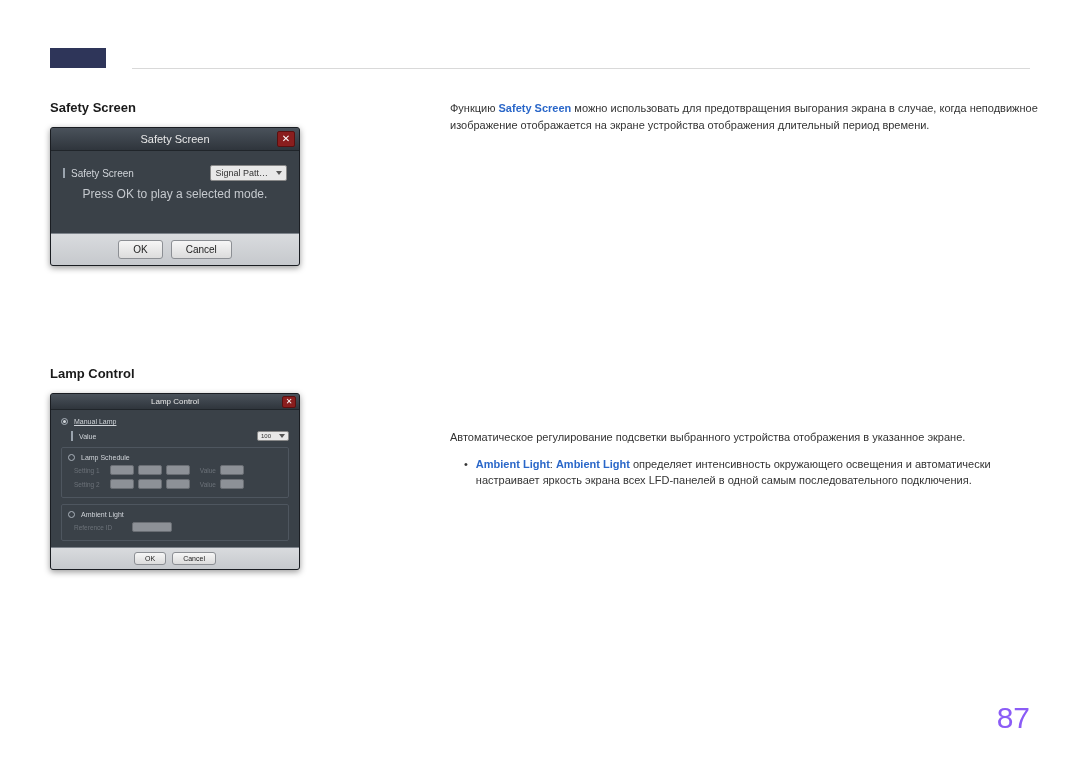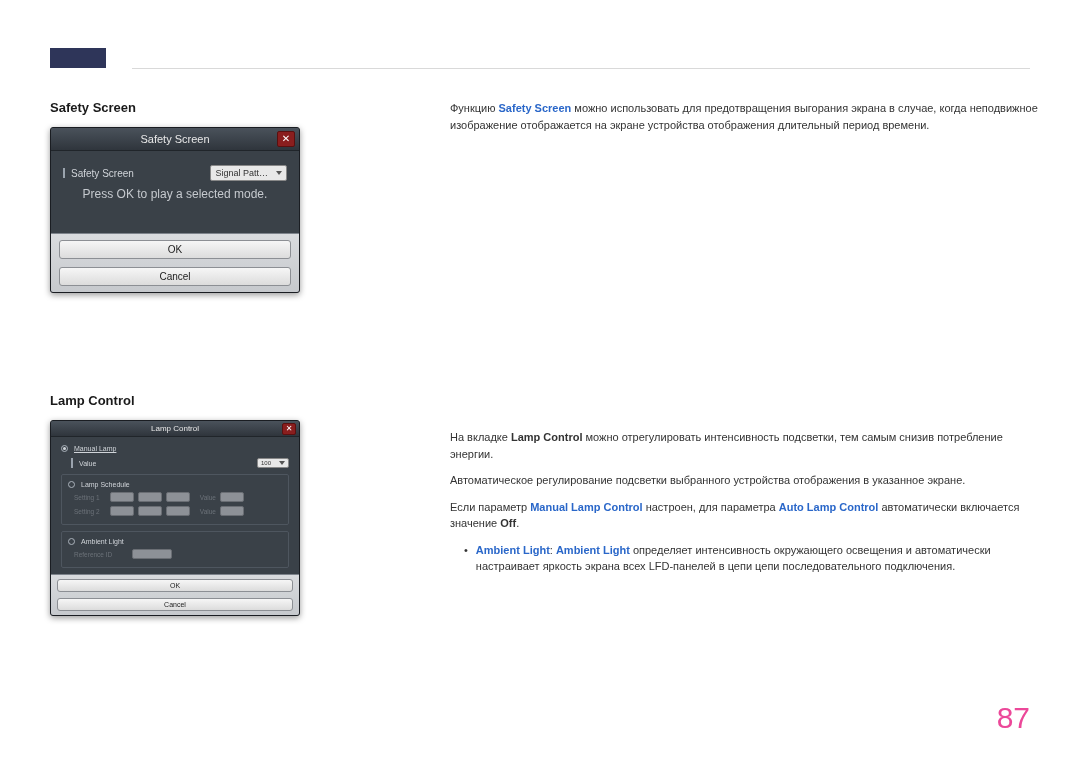--- a/index.html
+++ b/index.html
@@ -115,21 +115,20 @@
   .dlg-lamp .dropdown { font-size:6px; min-width:26px; padding:1px 3px; }
   .tri { width:0; height:0; border-left:3px solid transparent; border-right:3px solid transparent; border-top:4px solid #555; }
   .hint { text-align:center; color:#c5c9ce; font-size:12px; margin:2px 0 22px; }
   .dlg-footer {
     background: linear-gradient(#d9dbde, #c6c9cd);
     padding: 6px 8px;
     display:flex;
     justify-content:center;
     gap:8px;
     border-top:1px solid #7d838b;
-    flex-direction:column;
   }
   .dlg-lamp .dlg-footer { padding:4px 6px; gap:6px; }
   .btn {
     background: linear-gradient(#f6f6f6, #dcdcdc);
     border:1px solid #8c8f94;
     border-radius:3px;
     font-size:10px;
     color:#222;
     padding:3px 14px;
   }
@@ -142,21 +141,21 @@
     position:relative;
   }
   .disabled { color:#6b7178; }
   .grid-row { display:flex; align-items:center; gap:4px; margin-top:4px; }
   .grid-row .lbl { width:32px; font-size:6.5px; }
   .mini-field { background:#8d9197; border:1px solid #6a6e74; width:24px; height:10px; border-radius:2px; }
   .page-num {
     position:absolute;
     bottom:28px; right:50px;
     font-size:30px;
-    color:#ec4899;
+    color:#8b5cf6;
     font-weight:300;
     font-family: "Helvetica Neue", Arial, sans-serif;
   }
   .para { margin-bottom:10px; }
   .blue { color:#2a67c9; font-weight:bold; }
   .bold { font-weight:bold; }
   .bullet-row { display:flex; gap:8px; margin-left:14px; margin-top:4px;}
   .bullet-dot { flex:0 0 auto; }
   .sec2-left { margin-top: 100px; }
   .right-sec2 { margin-top: 296px; }
@@ -260,30 +259,24 @@
 
   </div>
 
   <div class="right-col">
 
     <p class="para">
       <span>Функцию </span><span class="blue">Safety Screen</span><span> можно использовать для предотвращения выгорания экрана в случае, когда неподвижное изображение отображается на экране устройства отображения длительный период времени.</span>
     </p>
 
     <div class="right-sec2">
-      <p class="para">
-        <span>На вкладке </span><span class="bold">Lamp Control</span><span> можно отрегулировать интенсивность подсветки, тем самым снизив потребление энергии.</span>
-      </p>
       <p class="para">Автоматическое регулирование подсветки выбранного устройства отображения в указанное экране.</p>
-      <p class="para">
-        <span>Если параметр </span><span class="blue">Manual Lamp Control</span><span> настроен, для параметра </span><span class="blue">Auto Lamp Control</span><span> автоматически включается значение </span><span class="bold">Off</span><span>.</span>
-      </p>
       <div class="bullet-row">
         <span class="bullet-dot">•</span>
         <p>
-          <span class="blue">Ambient Light</span><span>: </span><span class="blue">Ambient Light</span><span> определяет интенсивность окружающего освещения и автоматически настраивает яркость экрана всех LFD-панелей в цепи цепи последовательного подключения.</span>
+          <span class="blue">Ambient Light</span><span>: </span><span class="blue">Ambient Light</span><span> определяет интенсивность окружающего освещения и автоматически настраивает яркость экрана всех LFD-панелей в одной самым последовательного подключения.</span>
         </p>
       </div>
     </div>
   </div>
 
   <div class="page-num">87</div>
 </div>
 
 </body></html>

